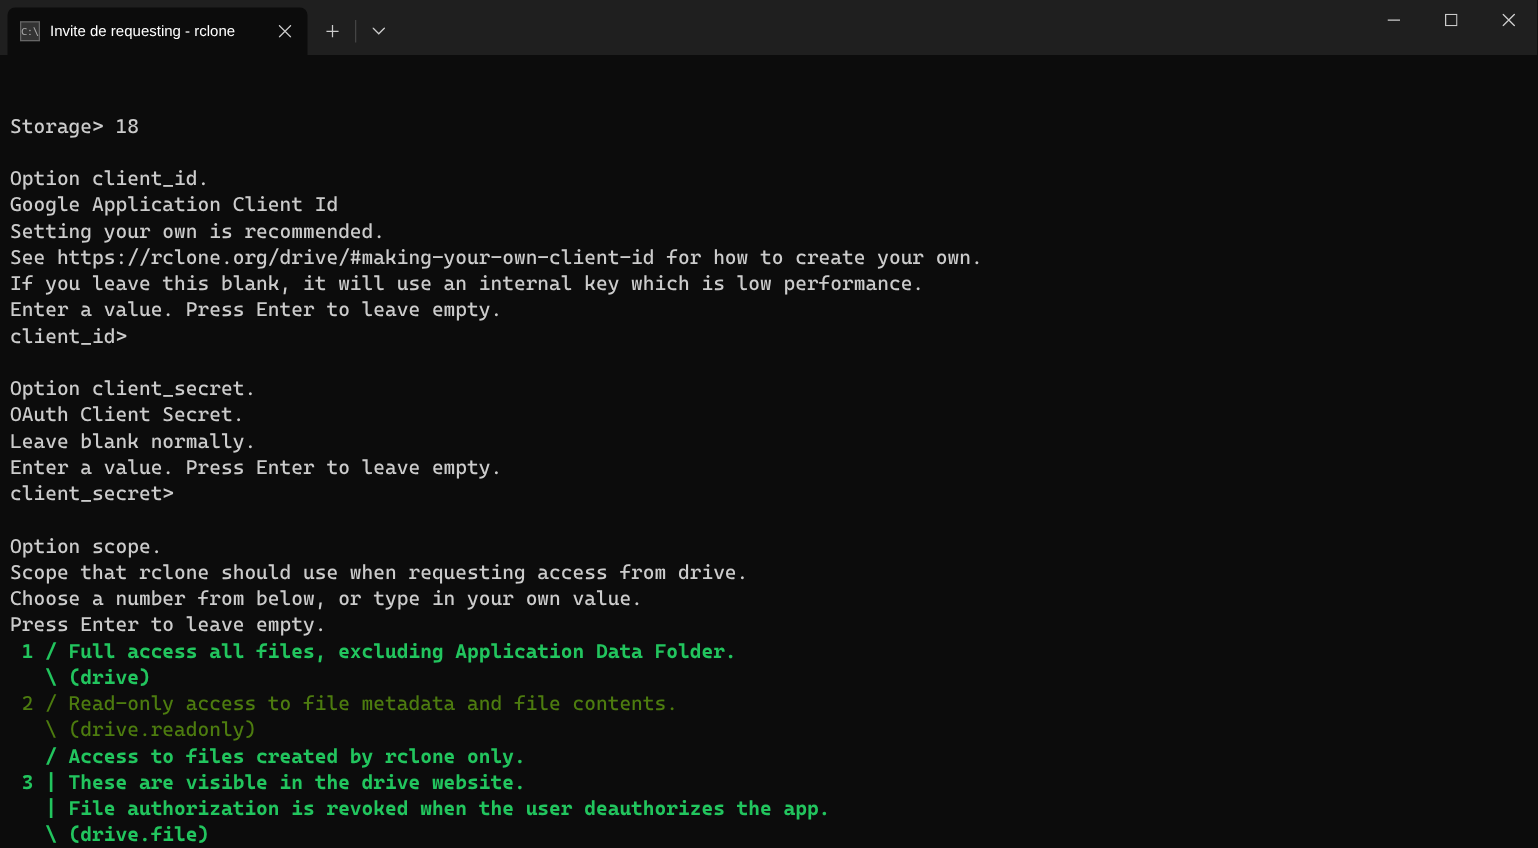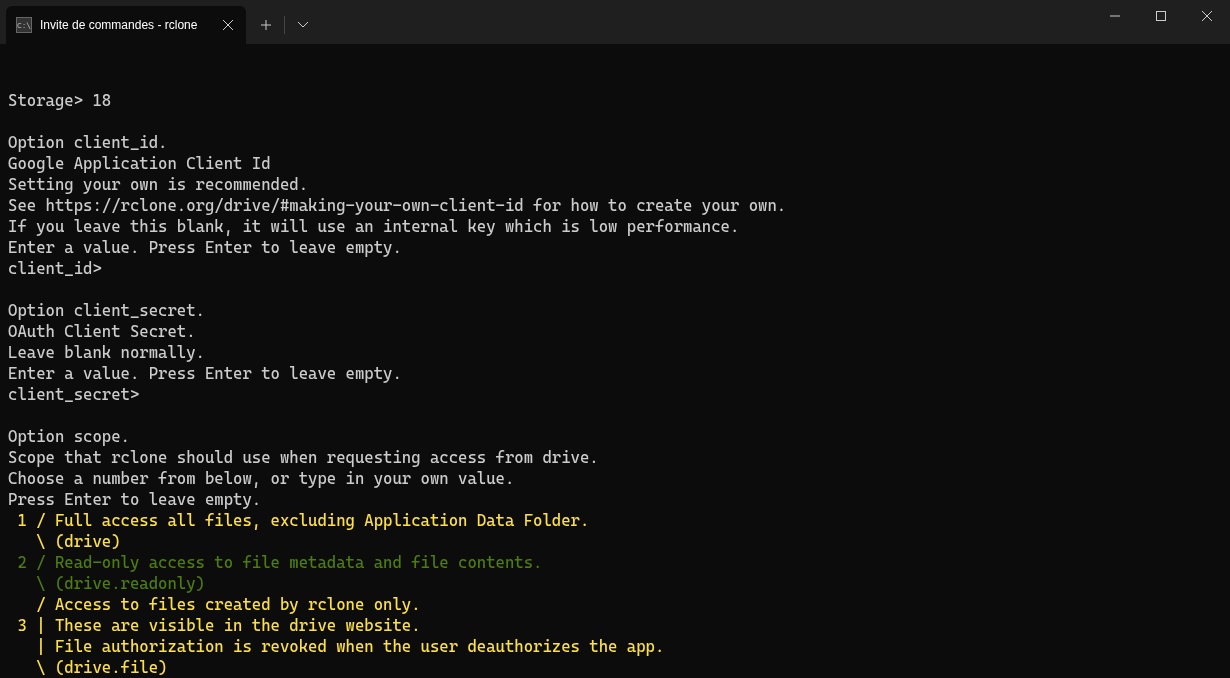--- a/index.html
+++ b/index.html
@@ -113,37 +113,38 @@
       padding: 4px 8px;
       font-size: 16px;
       line-height: 21px;
       overflow: hidden;
       white-space: pre;
     }
     .line {
       white-space: pre;
     }
     .red {
-      color: #fde047;
+      color: #22c55e;
+      font-weight: bold;
     }
     .green {
       color: #4d7c0f;
     }
     svg {
       display: block;
     }
   </style>
 </head>
 <body>
 
 <div class="window">
   <div class="titlebar">
     <div class="tab">
       <div class="tab-icon">C:\</div>
-      <div class="tab-title">Invite de commandes - rclone</div>
+      <div class="tab-title">Invite de requesting - rclone</div>
       <div class="tab-close">
         <svg width="10" height="10" viewBox="0 0 10 10">
           <path d="M0,0 L10,10 M10,0 L0,10" stroke="#ccc" stroke-width="1"></path>
         </svg>
       </div>
     </div>
     <div class="tab-actions">
       <div class="new-tab-btn">
         <svg width="10" height="10" viewBox="0 0 10 10">
           <path d="M5,0 L5,10 M0,5 L10,5" stroke="#ccc" stroke-width="1"></path>

